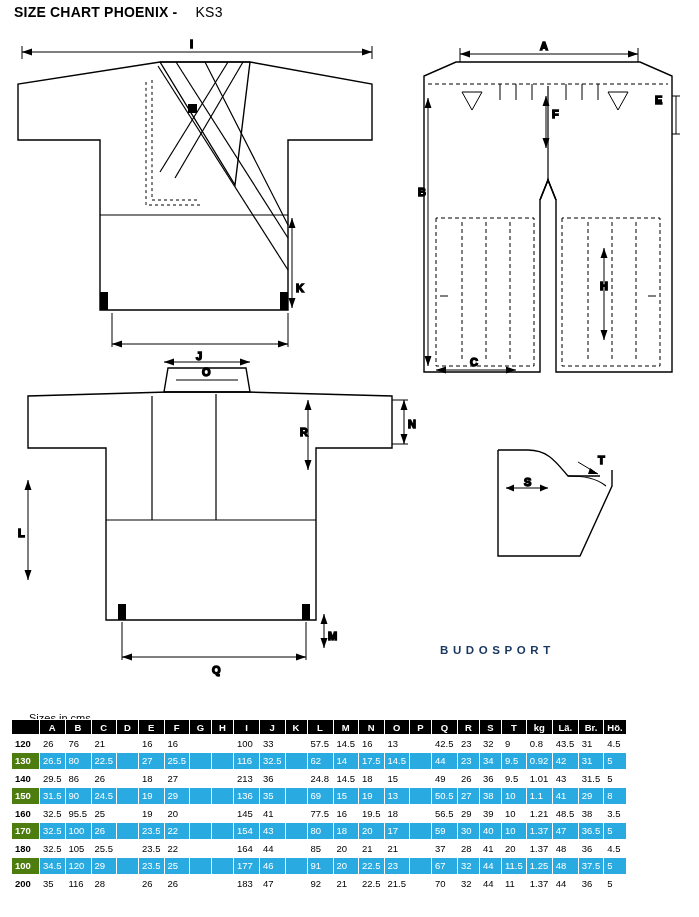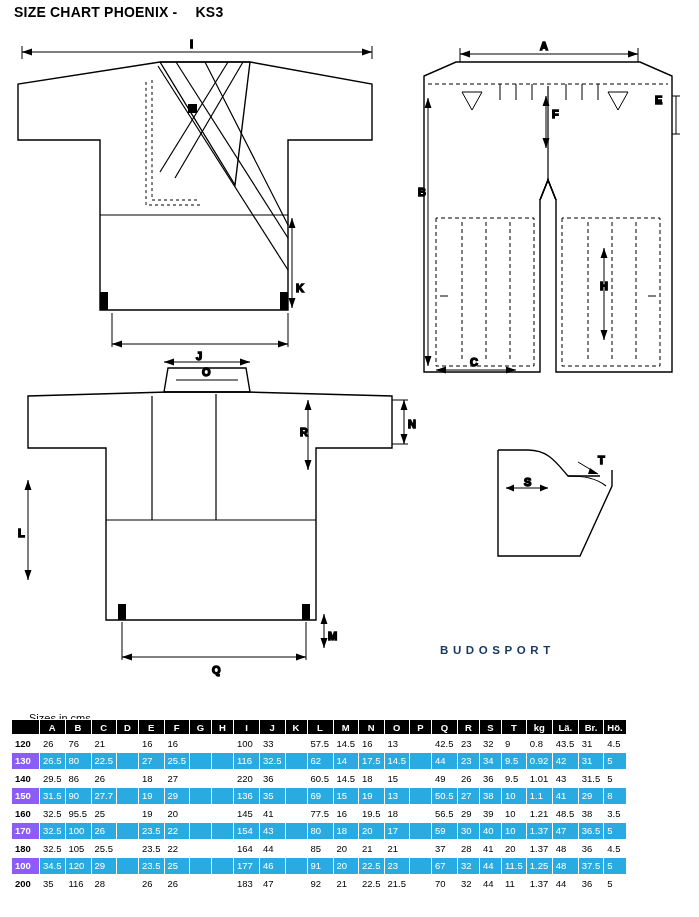--- a/index.html
+++ b/index.html
@@ -15,21 +15,21 @@
   }
   #title {
     position: absolute;
     left: 14px;
     top: 4px;
     font-size: 14px;
     font-weight: bold;
     letter-spacing: 0.2px;
   }
   #title .code {
-    font-weight: bold;
+    font-weight: normal;
     padding-left: 14px;
   }
   .svgwrap { position: absolute; left: 0; top: 0; }
   #sizes-note {
     position: absolute;
     left: 29px;
     top: 712px;
     font-size: 11px;
   }
   
@@ -83,21 +83,21 @@
   #size-table thead th.corner { background: #000000; }
   #size-table tbody td.sz {
     background: #000000;
     color: #ffffff;
     font-weight: bold;
     text-align: left;
     padding-left: 3px;
   }
   #size-table tbody tr.alt td { background: #29abe2; color: #ffffff; }
   #size-table tbody tr.plain td { background: #ffffff; color: #000000; }
-  #size-table tbody tr.alt td.sz { background: #8b5cf6; color: #ffffff; }
+  #size-table tbody tr.alt td.sz { background: #4d7c0f; color: #ffffff; }
   svg text { font-family: "Liberation Sans", sans-serif; }
   .dim { font-size: 11px; font-weight: bold; }
 </style>
 </head>
 <body>
 
 <div id="title">
   <span>SIZE CHART PHOENIX -</span>
   <span class="code">KS3</span>
 </div>
@@ -405,42 +405,42 @@
       <tr class="plain">
         <td class="sz">140</td>
         <td>29.5</td>
         <td>86</td>
         <td>26</td>
         <td></td>
         <td>18</td>
         <td>27</td>
         <td></td>
         <td></td>
-        <td>220</td>
+        <td>213</td>
         <td>36</td>
         <td></td>
-        <td>60.5</td>
+        <td>24.8</td>
         <td>14.5</td>
         <td>18</td>
         <td>15</td>
         <td></td>
         <td>49</td>
         <td>26</td>
         <td>36</td>
         <td>9.5</td>
         <td>1.01</td>
         <td>43</td>
         <td>31.5</td>
         <td>5</td>
       </tr>
       <tr class="alt">
         <td class="sz">150</td>
         <td>31.5</td>
         <td>90</td>
-        <td>27.7</td>
+        <td>24.5</td>
         <td></td>
         <td>19</td>
         <td>29</td>
         <td></td>
         <td></td>
         <td>136</td>
         <td>35</td>
         <td></td>
         <td>69</td>
         <td>15</td>

